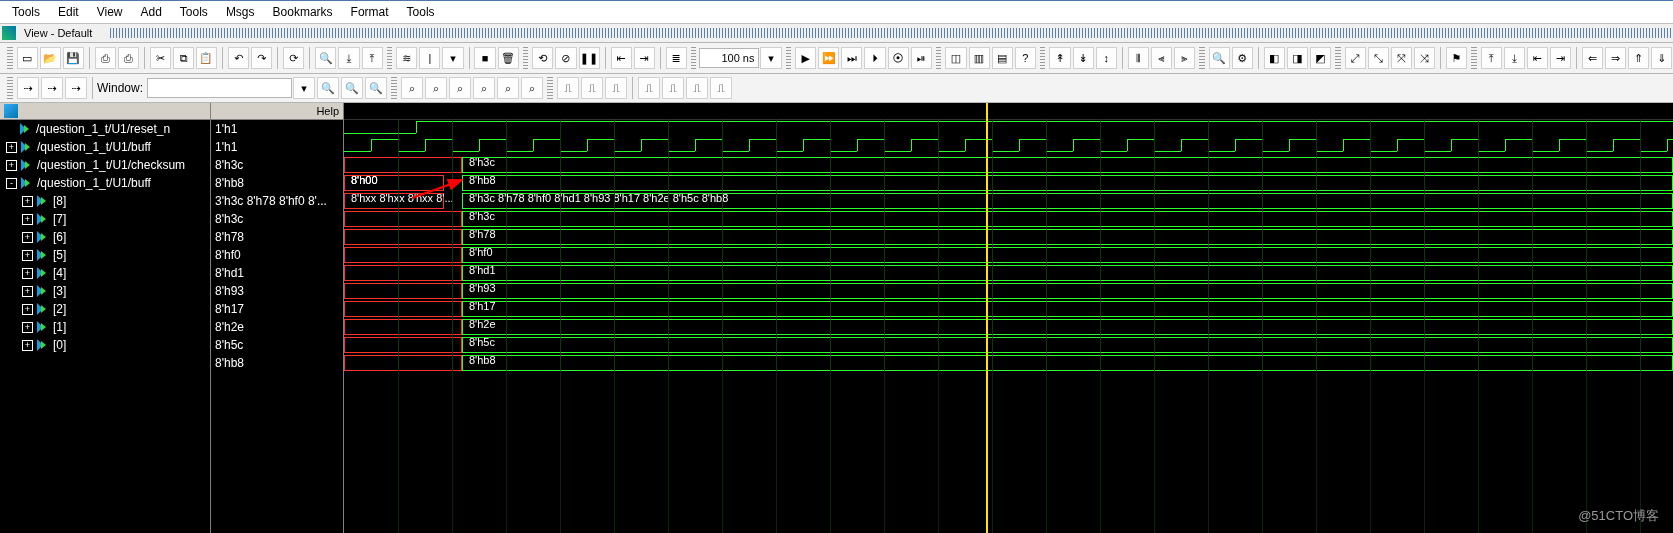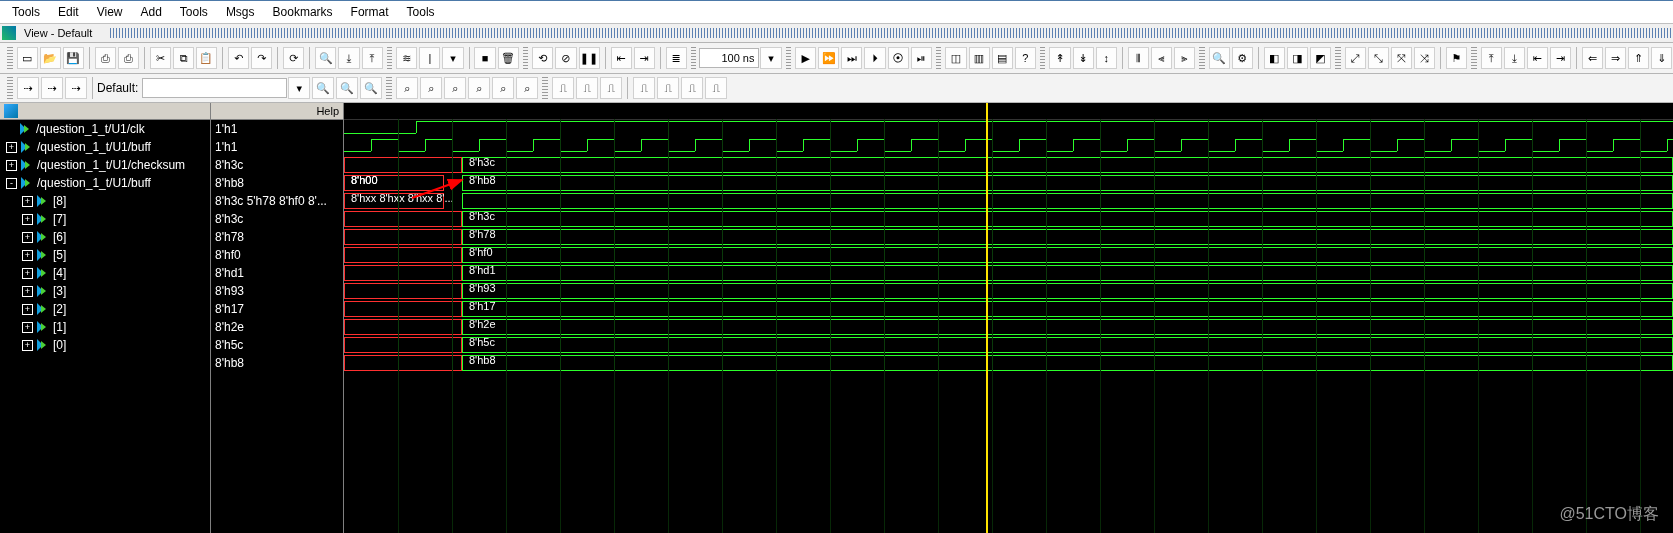--- a/index.html
+++ b/index.html
@@ -40,21 +40,21 @@
   .cursor{position:absolute;top:0;bottom:0;width:2px;background:#ffe400;left:642px;}
   .trackarea{position:absolute;left:0;right:0;top:16px;}
   .track{height:18px;position:relative;}
   .seg{position:absolute;top:2px;height:14px;border:1px solid #2bff2b;background:#000;}
   .seg.red{border-color:#ff3030;}
   .seg-lbl{position:absolute;top:1px;height:14px;color:#fff;font-size:11px;padding:0 3px;white-space:nowrap;}
   
   .arrow{position:absolute;left:410px;top:178px;width:58px;height:22px;z-index:5;pointer-events:none;}
   .arrow svg{overflow:visible;}
   
-  .wm{position:absolute;right:14px;bottom:8px;color:#999;font-size:16px;font-family:Arial,"Microsoft YaHei",sans-serif;pointer-events:none;margin-top:39px;}
+  .wm{position:absolute;right:14px;bottom:8px;color:#999;font-size:13px;font-family:Arial,"Microsoft YaHei",sans-serif;pointer-events:none;margin-top:39px;}
 </style>
 </head>
 <body>
 
 <div class="menubar" id="menubar">
     <div class="mi">Tools</div>
     <div class="mi">Edit</div>
     <div class="mi">View</div>
     <div class="mi">Add</div>
     <div class="mi">Tools</div>
@@ -155,21 +155,21 @@
     <div class="tbbtn">⇑</div>
     <div class="tbbtn">⇓</div>
   </div>
 
 <div class="toolstrip2" id="tb2">
     <div class="tbgrip"></div>
     <div class="tbbtn">⇢</div>
     <div class="tbbtn">⇢</div>
     <div class="tbbtn">⇢</div>
     <div class="tbsep"></div>
-    <span class="searchlbl">Default:</span>
+    <span class="searchlbl">Window:</span>
     <input class="tbox" style="width: 135px;">
     <span class="tbbtn">▾</span>
     <div class="tbbtn">🔍</div>
     <div class="tbbtn">🔍</div>
     <div class="tbbtn">🔍</div>
     <div class="tbgrip"></div>
     <div class="tbbtn">⌕</div>
     <div class="tbbtn">⌕</div>
     <div class="tbbtn">⌕</div>
     <div class="tbbtn">⌕</div>
@@ -189,21 +189,21 @@
 <div class="main">
   <div class="col-names">
     <div class="hdrcell">
       <span style="width:14px;height:14px;background:linear-gradient(135deg,#3af,#07a);display:inline-block;"></span>
       <span style="flex:1"></span>
     </div>
     <div class="sig-list" id="names">
         <div class="sigrow">
           <span class="noexp"></span>
           <span class="sigico"></span>
-          <span>/question_1_t/U1/clk</span>
+          <span>/question_1_t/U1/reset_n</span>
         </div>
         <div class="sigrow">
           <span class="exp">+</span>
           <span class="sigico"></span>
           <span>/question_1_t/U1/buff</span>
         </div>
         <div class="sigrow">
           <span class="exp">+</span>
           <span class="sigico"></span>
           <span>/question_1_t/U1/checksum</span>
@@ -271,21 +271,21 @@
   </div>
   <div class="col-vals">
     <div class="hdrcell right">
         <span>Help</span>
       </div>
     <div class="sig-list" id="vals">
         <div class="sigrow">1'h1</div>
         <div class="sigrow">1'h1</div>
         <div class="sigrow">8'h3c</div>
         <div class="sigrow">8'hb8</div>
-        <div class="sigrow">8'h3c 5'h78 8'hf0 8'...</div>
+        <div class="sigrow">3'h3c 8'h78 8'hf0 8'...</div>
         <div class="sigrow">8'h3c</div>
         <div class="sigrow">8'h78</div>
         <div class="sigrow">8'hf0</div>
         <div class="sigrow">8'hd1</div>
         <div class="sigrow">8'h93</div>
         <div class="sigrow">8'h17</div>
         <div class="sigrow">8'h2e</div>
         <div class="sigrow">8'h5c</div>
         <div class="sigrow">8'hb8</div>
       </div>
@@ -504,20 +504,21 @@
           <div style="position: absolute; left: 1080px; top: 0px; bottom: 0px; width: 0px; border-left: 1px solid rgb(10, 58, 10);"></div>
           <div style="position: absolute; left: 1134px; top: 0px; bottom: 0px; width: 0px; border-left: 1px solid rgb(10, 58, 10);"></div>
           <div style="position: absolute; left: 1188px; top: 0px; bottom: 0px; width: 0px; border-left: 1px solid rgb(10, 58, 10);"></div>
           <div style="position: absolute; left: 1242px; top: 0px; bottom: 0px; width: 0px; border-left: 1px solid rgb(10, 58, 10);"></div>
           <div style="position: absolute; left: 1296px; top: 0px; bottom: 0px; width: 0px; border-left: 1px solid rgb(10, 58, 10);"></div>
         </div>
         <div class="track">
           <div class="seg red" style="left: 0px; width: 98px;"></div>
           <div class="seg-lbl" style="left: 4px;">8'hxx 8'hxx 8'hxx 8'...</div>
           <div class="seg" style="left: 118px; right: 0px;"></div>
+          <div class="seg-lbl" style="left: 122px;">8'h3c 8'h78 8'hf0 8'hd1 8'h93 8'h17 8'h2e 8'h5c 8'hb8</div>
           <div style="position: absolute; left: 54px; top: 0px; bottom: 0px; width: 0px; border-left: 1px solid rgb(10, 58, 10);"></div>
           <div style="position: absolute; left: 108px; top: 0px; bottom: 0px; width: 0px; border-left: 1px solid rgb(10, 58, 10);"></div>
           <div style="position: absolute; left: 162px; top: 0px; bottom: 0px; width: 0px; border-left: 1px solid rgb(10, 58, 10);"></div>
           <div style="position: absolute; left: 216px; top: 0px; bottom: 0px; width: 0px; border-left: 1px solid rgb(10, 58, 10);"></div>
           <div style="position: absolute; left: 270px; top: 0px; bottom: 0px; width: 0px; border-left: 1px solid rgb(10, 58, 10);"></div>
           <div style="position: absolute; left: 324px; top: 0px; bottom: 0px; width: 0px; border-left: 1px solid rgb(10, 58, 10);"></div>
           <div style="position: absolute; left: 378px; top: 0px; bottom: 0px; width: 0px; border-left: 1px solid rgb(10, 58, 10);"></div>
           <div style="position: absolute; left: 432px; top: 0px; bottom: 0px; width: 0px; border-left: 1px solid rgb(10, 58, 10);"></div>
           <div style="position: absolute; left: 486px; top: 0px; bottom: 0px; width: 0px; border-left: 1px solid rgb(10, 58, 10);"></div>
           <div style="position: absolute; left: 540px; top: 0px; bottom: 0px; width: 0px; border-left: 1px solid rgb(10, 58, 10);"></div>

